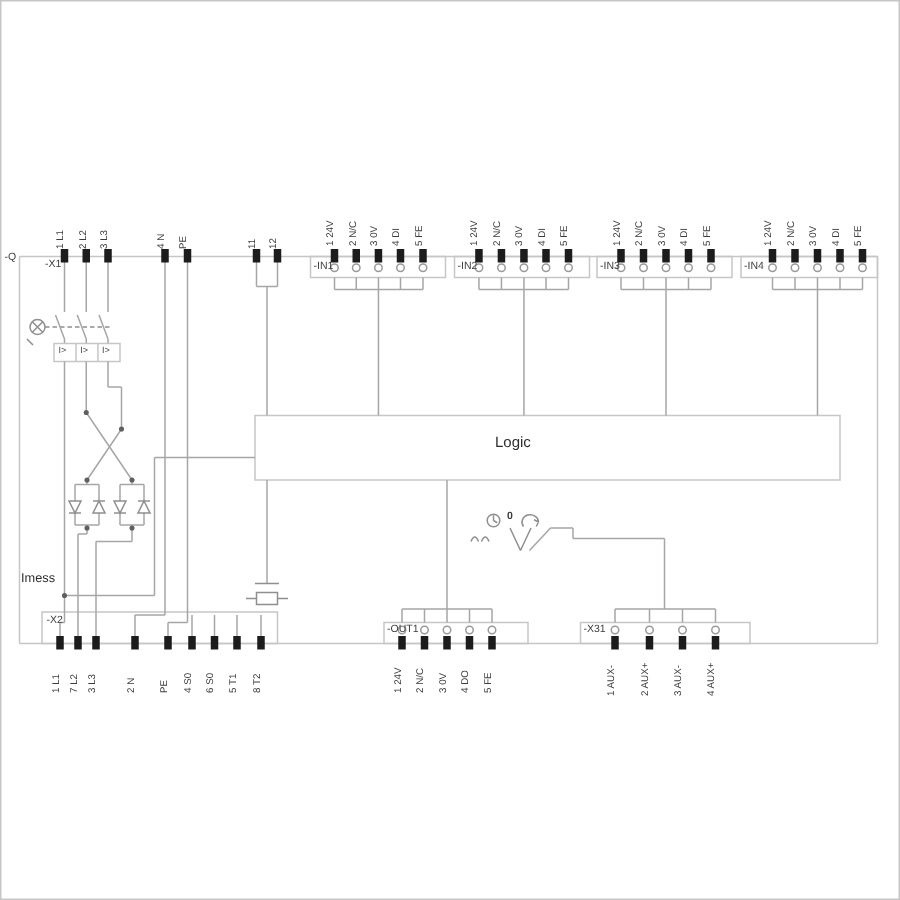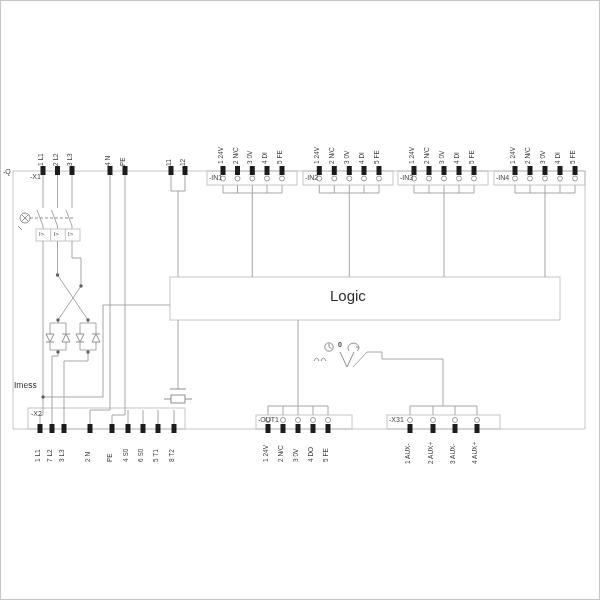--- a/index.html
+++ b/index.html
@@ -11,21 +11,21 @@
   .sym{stroke:#8f8f8f;stroke-width:1;fill:none;}
   .dashed{stroke-dasharray:3 2;}
   .term{fill:#1c1c1c;stroke:none;}
   .circ{fill:#ffffff;stroke:#9a9a9a;stroke-width:1;}
   .dot{fill:#5f5f5f;stroke:none;}
   .diode{fill:#ffffff;stroke:#8f8f8f;stroke-width:1;}
   .vlabel{position:absolute;width:34px;height:10px;line-height:10px;font-size:6.5px;
           color:#3c3c3c;white-space:nowrap;transform:rotate(-90deg);transform-origin:0 0;}
   .hlabel{position:absolute;font-size:7px;color:#3c3c3c;white-space:nowrap;line-height:8px;}
   .trip{position:absolute;font-size:6px;color:#4a4a4a;line-height:7px;}
-  .logic-t{font-size:15px;color:#2e2e2e;}
+  .logic-t{font-size:10px;color:#2e2e2e;}
   .imess-t{font-size:8.5px;color:#2e2e2e;}
   .zero-t{font-size:7px;font-weight:600;color:#3c3c3c;}
 </style>
 </head>
 <body>
 
 <div class="stage">
 
   <svg width="600" height="600" viewBox="0 0 600 600">
 

